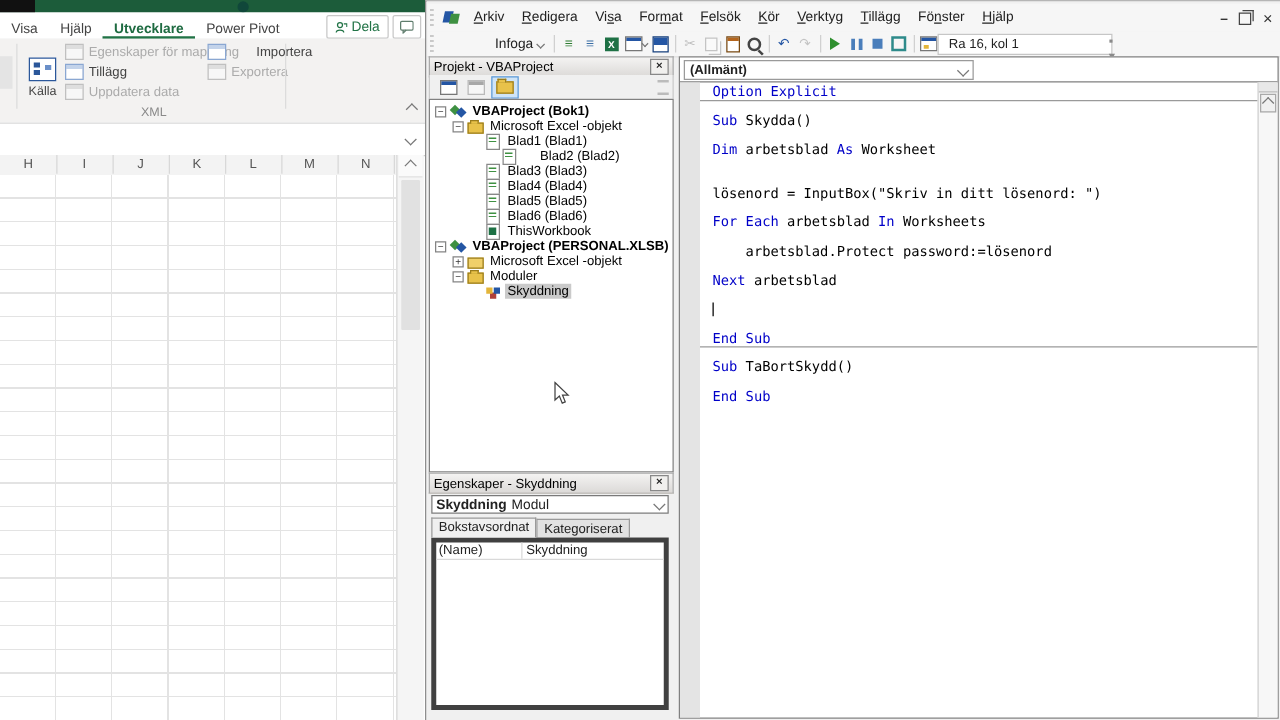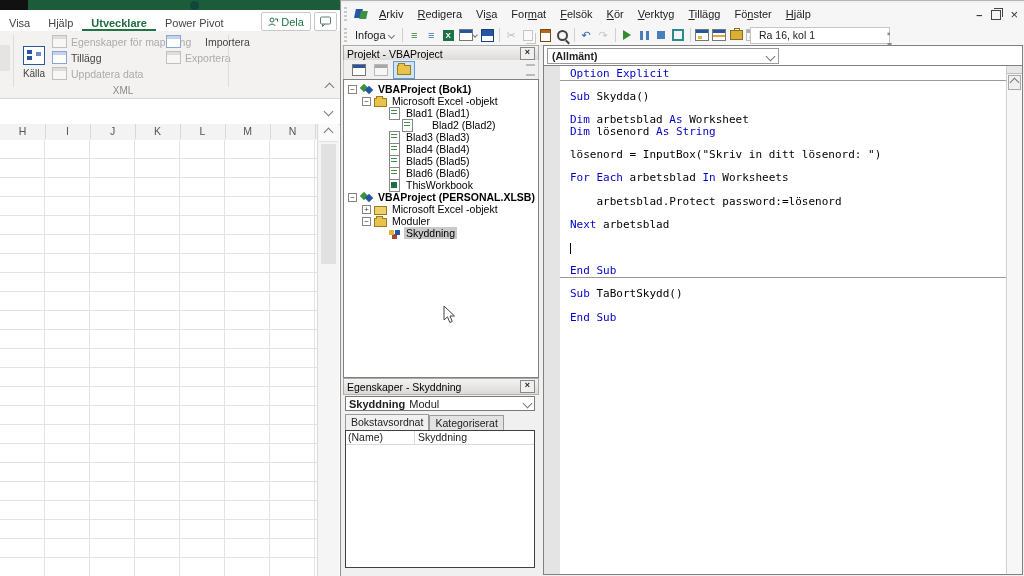--- a/index.html
+++ b/index.html
@@ -49,21 +49,21 @@
   .grip{width:3px;height:14px;margin:0 3px 0 2px;background:repeating-linear-gradient(to bottom,#c9c9c9 0 2px,transparent 2px 4px);}
   #vbe-logo{width:14px;height:14px;margin:0 4px;position:relative;}
   #vbe-logo::before{content:"";position:absolute;left:1px;top:2px;width:7px;height:9px;background:#2456a4;transform:skewX(-12deg);}
   #vbe-logo::after{content:"";position:absolute;left:6px;top:4px;width:7px;height:8px;background:#3f9142;transform:skewX(-12deg);}
   .menu-item{padding:3px 7px;color:#222;}
   .menu-item u{text-decoration:underline;}
   #win-controls{position:absolute;right:6px;top:4px;display:flex;gap:9px;align-items:center;color:#333;}
   #win-restore{width:8px;height:8px;border:1px solid #444;position:relative;background:#f6f6f6;}
   #win-restore::before{content:"";position:absolute;left:2px;top:-3px;width:8px;height:8px;border:1px solid #444;border-bottom:none;border-left:none;}
   #vba-toolbar{left:1px;top:24px;width:682px;height:20px;background:#f6f6f6;border-bottom:1px solid #ddd;display:flex;align-items:center;}
-  #insert-btn{display:flex;align-items:center;gap:3px;padding:0 5px;color:#222;}
+  #insert-btn{display:flex;align-items:center;gap:3px;padding:0 5px;color:#222;margin-left:41px;}
   .tsep{width:1px;height:14px;background:#d0d0d0;margin:0 3px;}
   .tbtn{width:17px;height:16px;display:flex;align-items:center;justify-content:center;}
   .tbtn.dis{opacity:.45;filter:grayscale(1);}
   .ticon{font-size:11px;line-height:11px;}
   .shape-excel{width:11px;height:11px;background:#1e7145;color:#fff;font-size:8px;font-weight:bold;display:flex;align-items:center;justify-content:center;}
   .shape-window,.shape-window2,.shape-props{width:12px;height:10px;border:1px solid #777;background:linear-gradient(#2456a4 0 3px,#fff 3px);position:relative;}
   .shape-window2::after{content:"";position:absolute;left:2px;bottom:1px;width:4px;height:3px;background:#e3b53a;}
   .shape-props{background:linear-gradient(#2456a4 0 3px,#fff 3px 5px,#e8a33d 5px 7px,#fff 7px);}
   .shape-floppy{width:11px;height:11px;border:1px solid #17407e;background:linear-gradient(#2456a4 0 6px,#fff 6px);}
   .shape-copy{width:8px;height:9px;border:1px solid #888;background:#fff;box-shadow:2px 2px 0 #fff,3px 3px 0 #888;}
@@ -108,21 +108,21 @@
   .ti-sheet-icon::after{content:"";position:absolute;left:3px;top:3px;width:6px;height:5px;background:repeating-linear-gradient(to bottom,#3f9142 0 1px,transparent 1px 3px);}
   .ti-workbook-icon::after{content:"";position:absolute;left:3px;top:3px;width:6px;height:6px;background:#1e7145;}
   .ti-module-icon::before{content:"";position:absolute;left:1px;top:3px;width:5px;height:5px;background:#e3b53a;box-shadow:6px 0 0 #2456a4,3px 4px 0 #b0413a;}
   
   #prop-panel{left:2px;top:377px;width:196px;height:197px;background:#f0f0f0;}
   #prop-combo{position:absolute;left:2px;top:18px;width:190px;height:15px;background:#fff;border:1px solid #7a7a7a;display:flex;align-items:center;padding:0 3px;box-sizing:border-box;}
   #prop-combo .chev{margin-left:auto;}
   #prop-tabs{position:absolute;left:2px;top:37px;height:15px;display:flex;align-items:flex-end;}
   .ptab{border:1px solid #9a9a9a;border-bottom:none;background:#e2e2e2;padding:1px 5px;font-size:10.5px;color:#222;}
   .ptab.active{background:#f0f0f0;position:relative;z-index:2;padding-bottom:2px;}
-  #prop-grid{position:absolute;left:2px;top:52px;width:190px;height:138px;background:#fff;border:1px solid #404040;box-sizing:border-box;}
+  #prop-grid{position:absolute;left:2px;top:52px;width:190px;height:138px;background:#fff;border:4px solid #404040;box-sizing:border-box;}
   #prop-row{display:flex;height:13px;border-bottom:1px solid #d9d9d9;font-size:10.5px;}
   #prop-row .pn{width:66px;border-right:1px solid #d9d9d9;padding-left:2px;}
   #prop-row .pv{padding-left:3px;}
   
   #code-win{left:202px;top:44px;width:480px;height:530px;background:#fff;border:1px solid #808080;box-sizing:border-box;}
   .combo{position:absolute;top:2px;height:16px;background:#fff;border:1px solid #9a9a9a;display:flex;align-items:center;padding:0 4px;box-sizing:border-box;font-weight:bold;font-size:10.5px;}
   .combo .chev{margin-left:auto;}
   #combo-sep{position:absolute;left:0;top:19px;width:478px;height:1px;background:#808080;}
   #code-margin{position:absolute;left:0;top:20px;width:16px;bottom:0;background:#e4e4e4;}
   #code-scroll{position:absolute;right:0;top:20px;width:15px;bottom:0;background:#f7f7f7;border-left:1px solid #d0d0d0;}
@@ -445,21 +445,20 @@
         <span>(Allmänt)</span>
         <span class="chev"></span>
       </div>
       <div id="combo-sep"></div>
       <div id="code-margin"></div>
       <div id="code-lines">
           <div class="code-line" style="top: 2px;"><span class="kw">Option Explicit</span></div>
           <div class="code-sep" style="top: 14.1px;"></div>
           <div class="code-line" style="top: 25.2px;"><span class="kw">Sub</span><span class="tx"> Skydda()</span></div>
           <div class="code-line" style="top: 48.4px;"><span class="kw">Dim</span><span class="tx"> arbetsblad </span><span class="kw">As</span><span class="tx"> Worksheet</span></div>
-          <div class="code-line" style="top: 60px;"><span class="kw">Dim</span><span class="tx"> lösenord </span><span class="kw">As</span><span class="tx"> </span><span class="kw">String</span></div>
           <div class="code-line" style="top: 83.2px;"><span class="tx">lösenord = InputBox("Skriv in ditt lösenord: ")</span></div>
           <div class="code-line" style="top: 106.4px;"><span class="kw">For Each</span><span class="tx"> arbetsblad </span><span class="kw">In</span><span class="tx"> Worksheets</span></div>
           <div class="code-line" style="top: 129.6px;"><span class="tx">    arbetsblad.Protect password:=lösenord</span></div>
           <div class="code-line" style="top: 152.8px;"><span class="kw">Next</span><span class="tx"> arbetsblad</span></div>
           <div class="code-line" style="top: 176px;"><span class="caret"></span></div>
           <div class="code-line" style="top: 199.2px;"><span class="kw">End Sub</span></div>
           <div class="code-sep" style="top: 211.3px;"></div>
           <div class="code-line" style="top: 222.4px;"><span class="kw">Sub</span><span class="tx"> TaBortSkydd()</span></div>
           <div class="code-line" style="top: 245.6px;"><span class="kw">End Sub</span></div>
         </div>

